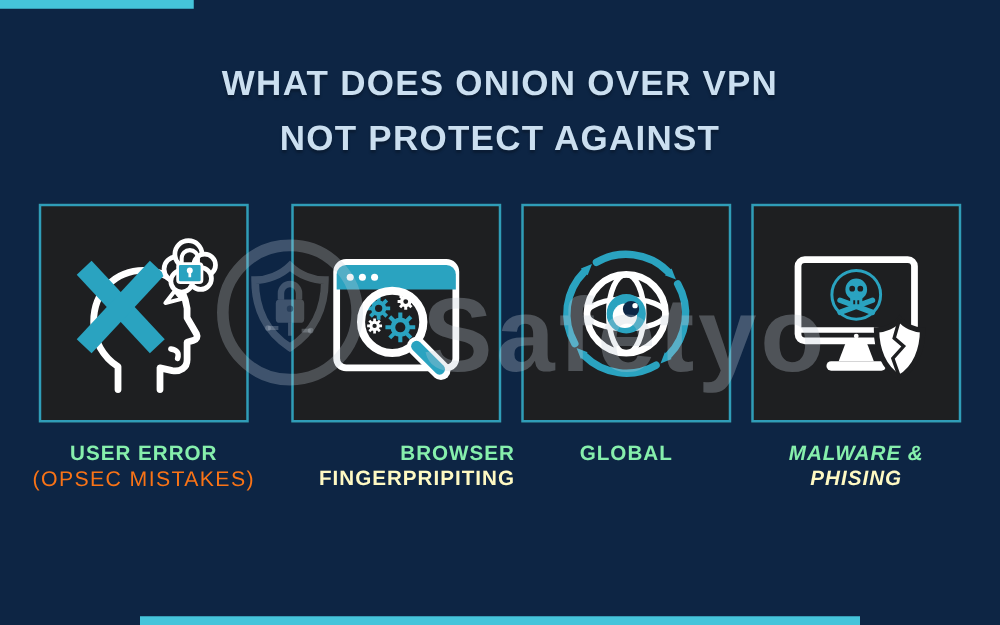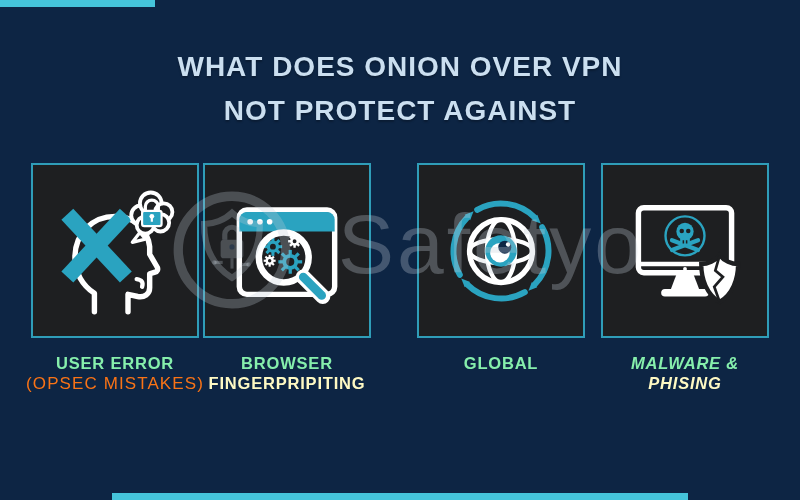--- a/index.html
+++ b/index.html
@@ -22,21 +22,21 @@
     position:absolute; top:45px; left:0; width:800px;
     text-align:center; color:#cbdff0;
     font-weight:bold; font-size:28px; line-height:44px;
     letter-spacing:1px;
     text-shadow:0 2px 2px rgba(0,0,0,0.25);
   }
 
   
   .card-wrap { position:absolute; top:163px; width:190px; text-align:center; }
   .pos1 { left:20px; }
-  .pos2 { left:192px; }
+  .pos2 { left:222px;text-align:right; }
   .pos3 { left:406px; }
   .pos4 { left:590px;font-style:italic; }
   .icon-box {
     width:168px; height:175px; margin:0 auto;
     background:#1e1f21;
     border:2px solid #2f9db8;
     display:flex; align-items:center; justify-content:center;
   }
   .icon-box svg { width:130px; height:130px; display:block; }
 
@@ -50,22 +50,22 @@
     color:#fef9c3; letter-spacing:0.8px;
   }
   .l2.light {
     font-weight:400; font-size:17px; color:#f97316; letter-spacing:1.1px;
   }
 
   
   .watermark { position:absolute; inset:0; pointer-events:none; z-index:5; }
   .wm-logo { position:absolute; left:170px; top:188px; width:124px; height:124px; }
   .wm-text {
-    position:absolute; left:338px; top:196px;
-    font-weight:normal; font-size:84px; letter-spacing:3px;
+    position:absolute; left:338px; top:220px;
+    font-weight:bold; font-size:84px; letter-spacing:3px;
     color:rgba(195,205,214,0.30);
     white-space:nowrap;
   }
 </style>
 </head>
 <body>
 
 <div class="canvas">
 
   <div class="strip strip-top"></div>

